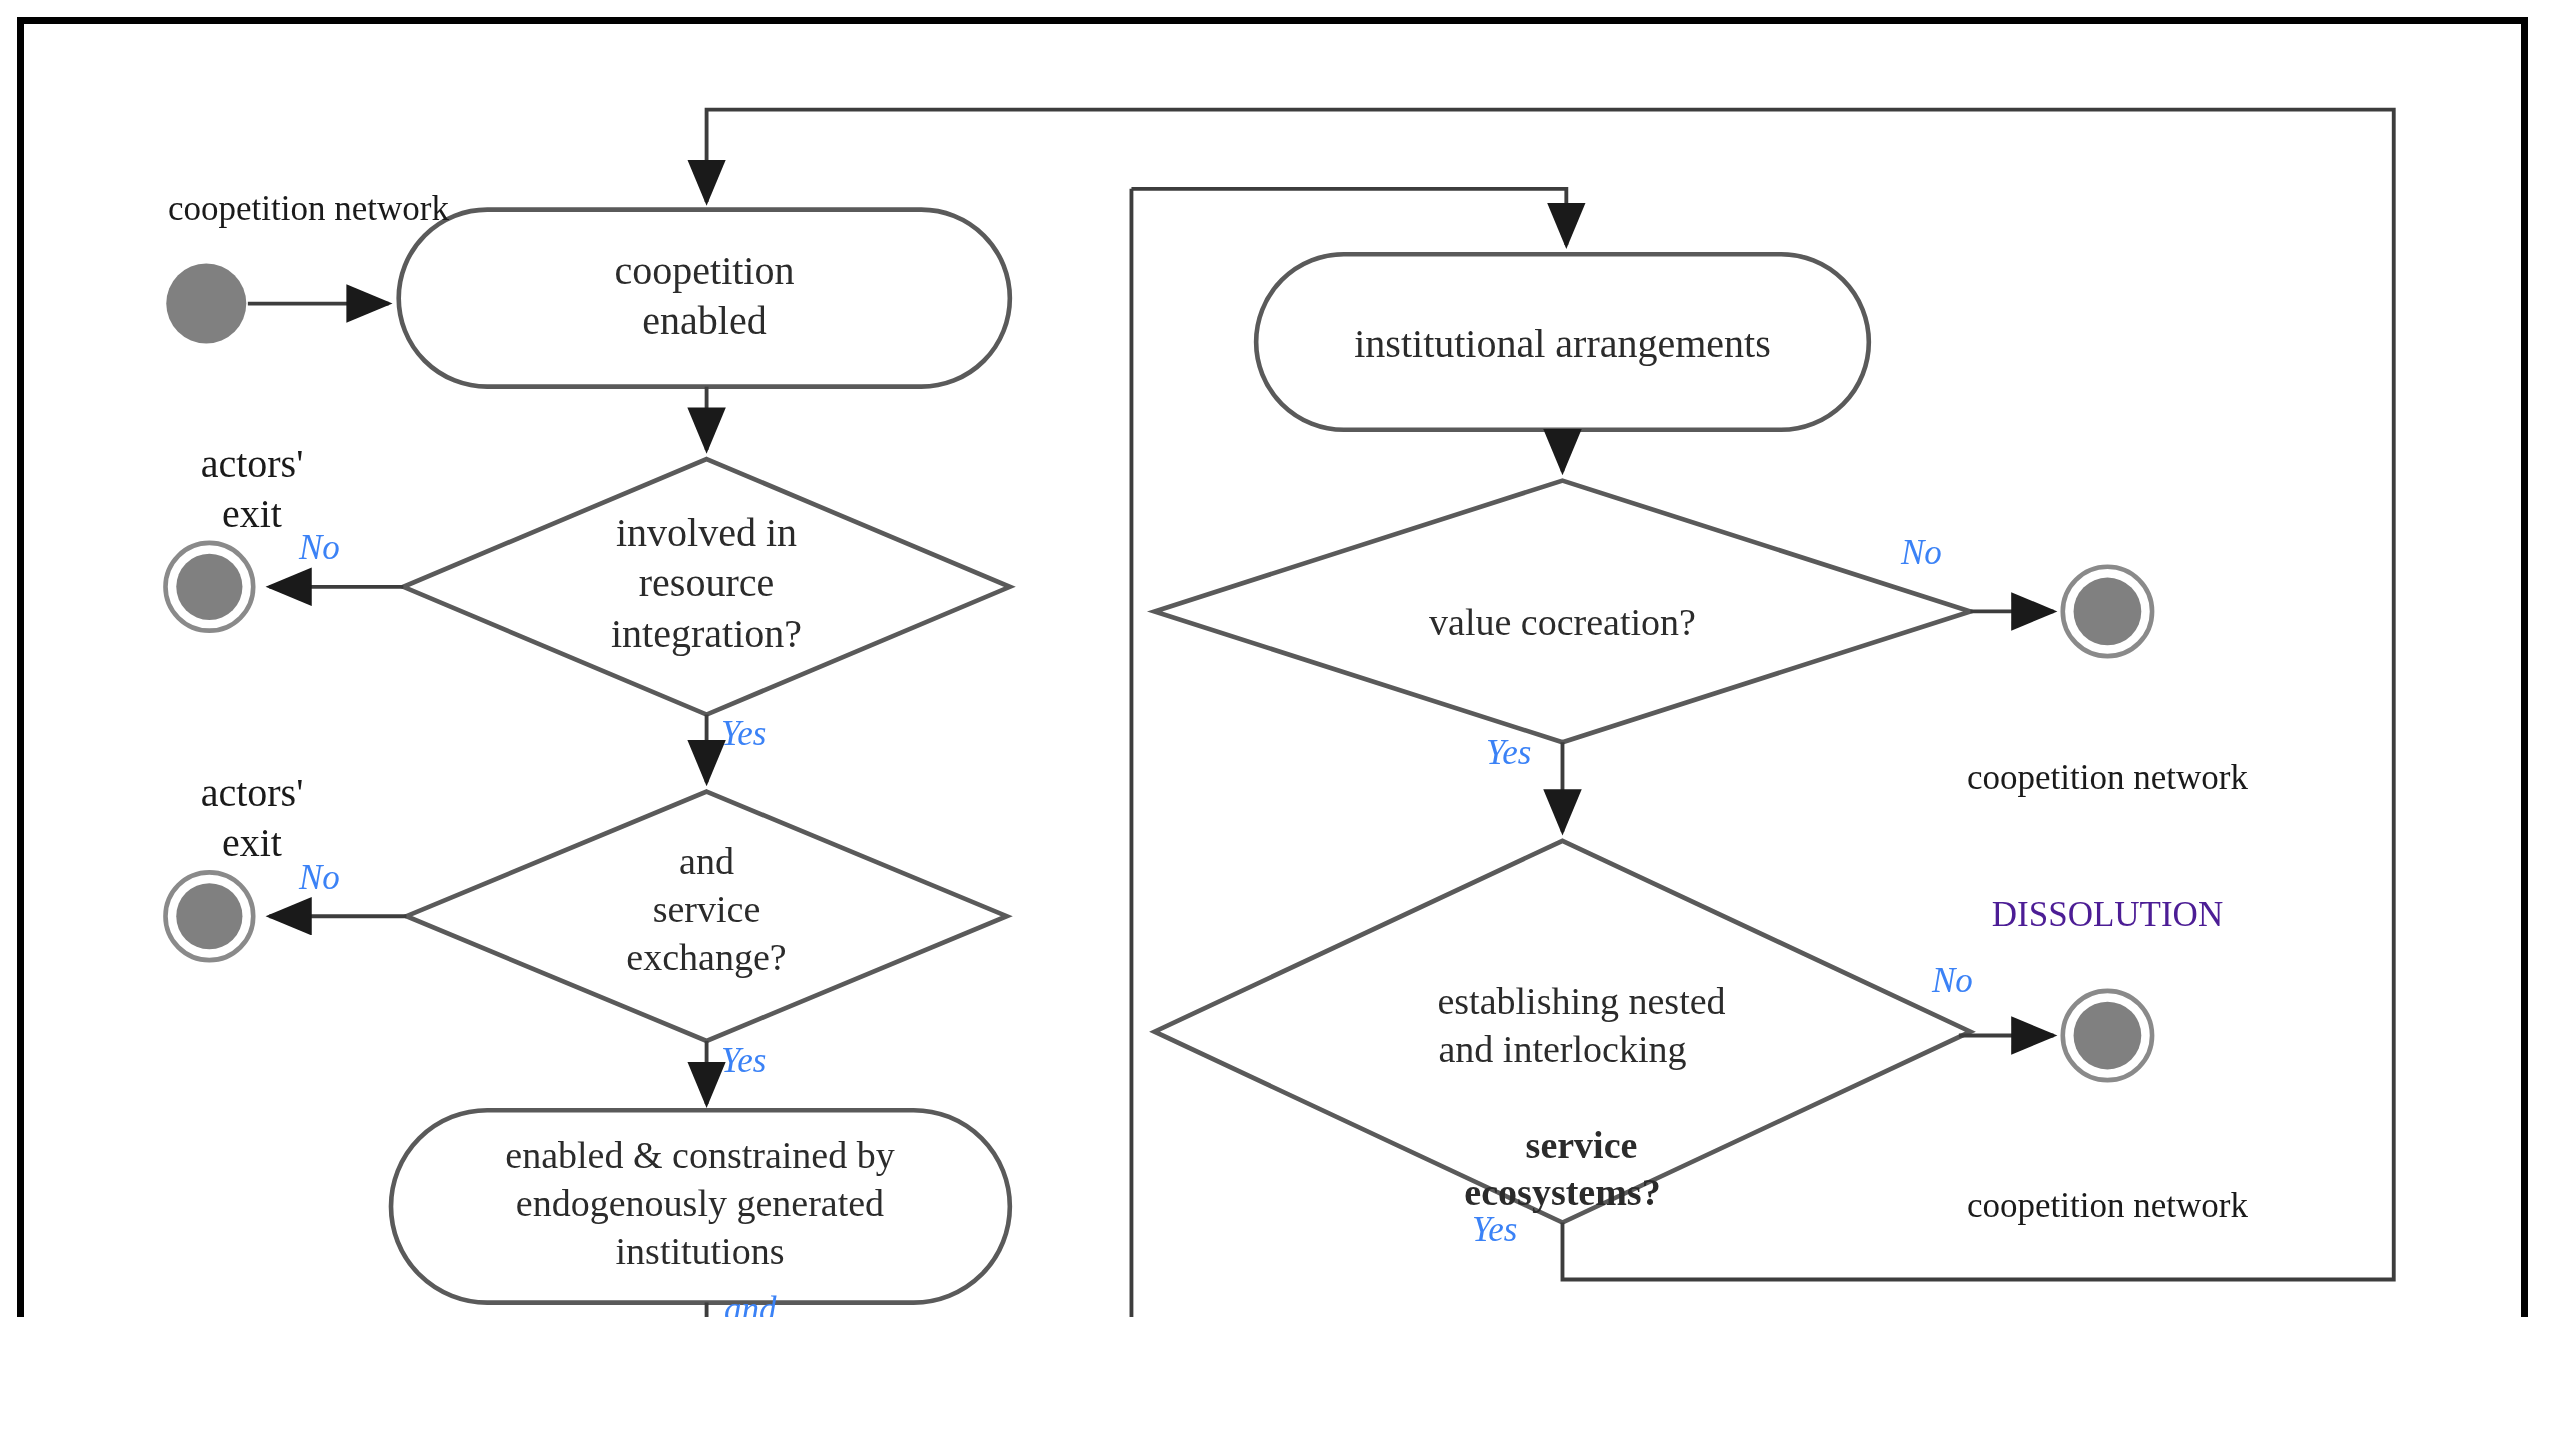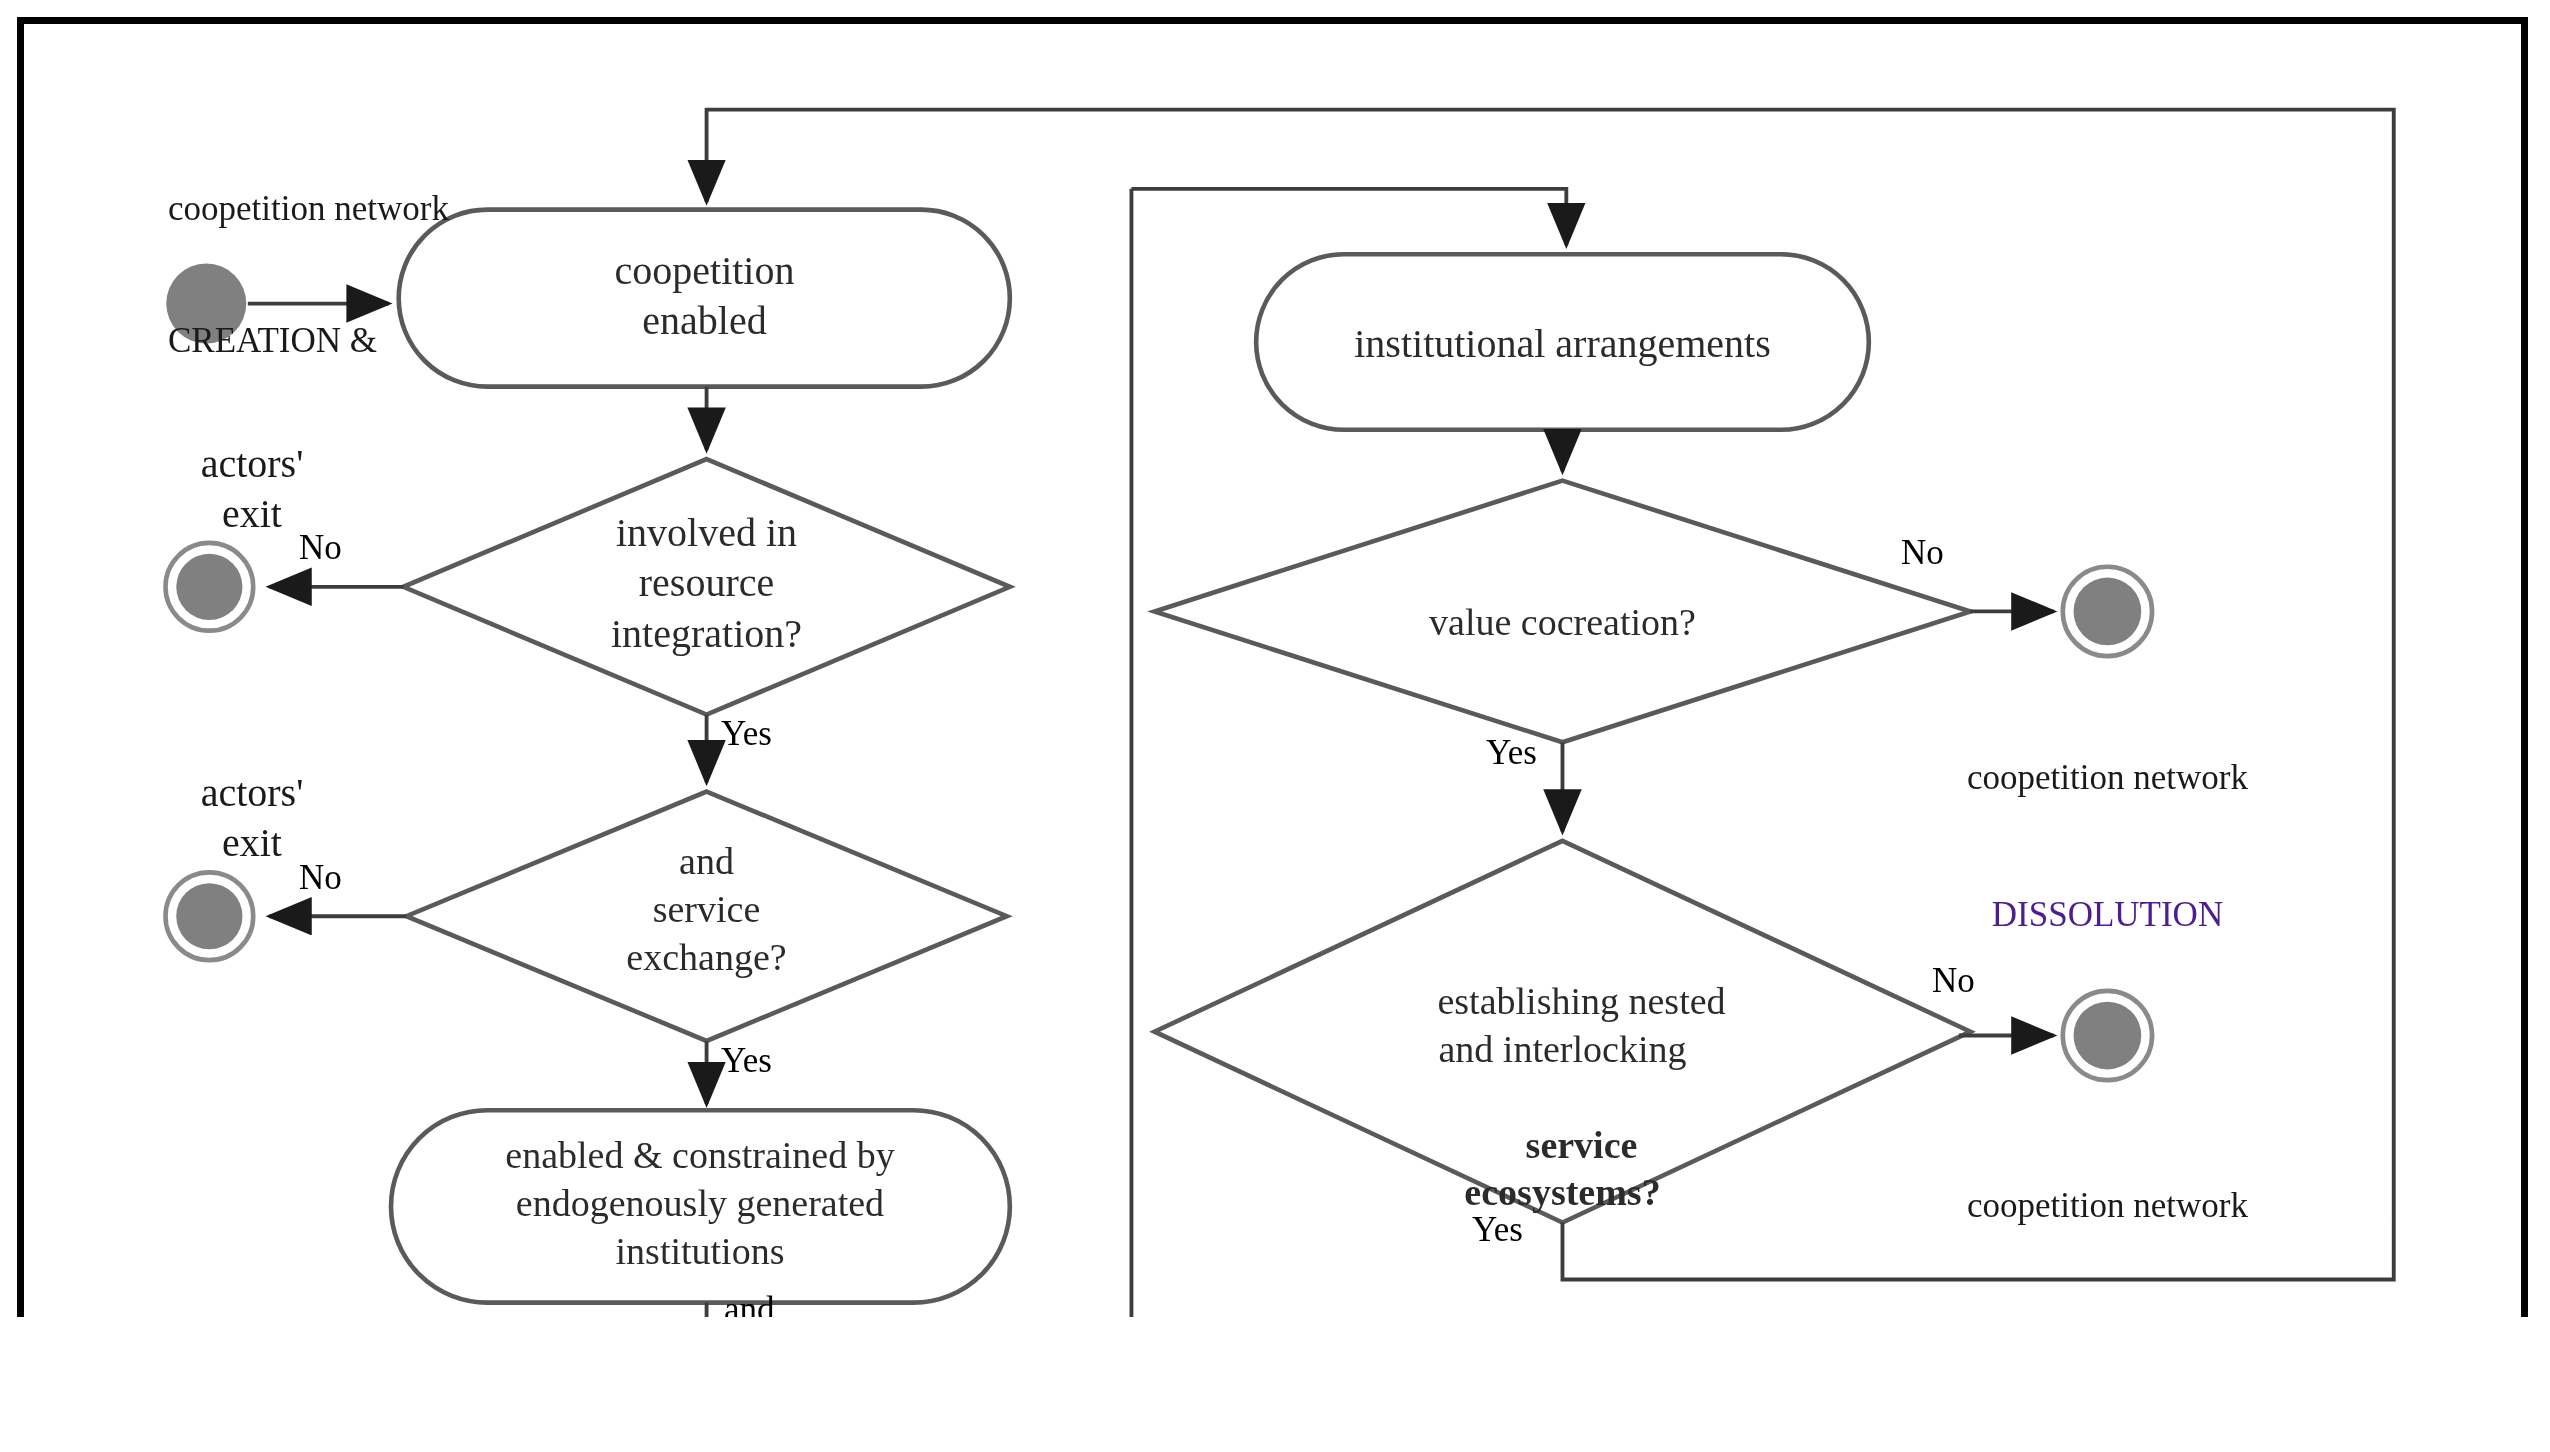--- a/index.html
+++ b/index.html
@@ -36,22 +36,23 @@
     position: absolute;
     text-align: center;
     color: #2b2b2b;
     line-height: 1.26;
     white-space: pre;
     pointer-events: none;
   }
   .edge-label {
     position: absolute;
     font-size: 35px;
-    color: #000000;
+    color: #3b82f6;
     white-space: pre;
+    font-style: italic;
   }
   .caption {
     position: absolute;
     font-size: 40px;
     color: #1a1a1a;
     line-height: 1.26;
     white-space: pre;
     text-align: left;
   }
   .endcap {
@@ -131,21 +132,20 @@
 
     <line x1="2545" y1="1345" x2="2668" y2="1345" stroke="#3d3d3d" stroke-width="5" marker-end="url(#arrow)"></line>
     <circle cx="2738" cy="1345" r="58" fill="#ffffff" stroke="#8a8a8a" stroke-width="6"></circle>
     <circle cx="2738" cy="1345" r="44" fill="#808080"></circle>
 
     <polyline points="2030,1588 2030,1662 3110,1662 3110,142 918,142 918,262" fill="none" stroke="#3d3d3d" stroke-width="5" marker-end="url(#arrow)"></polyline>
   </svg>
 
   <div class="caption" style="left:168px; top:99px; width:400px; font-size:35px;">
     <div>coopetition network</div>
-    <div>CREATION &amp;</div>
   </div>
 
   <div class="node-label" style="left:399px; top:246px; width:611px; font-size:40px;">coopetition
 enabled</div>
 
   <div class="node-label" style="left:514px; top:508px; width:385px; font-size:40px;font-family:Liberation Serif, serif;">involved in
 resource
 integration?</div>
 
   <div class="node-label" style="left:514px; top:838px; width:385px; font-size:38px;">and

